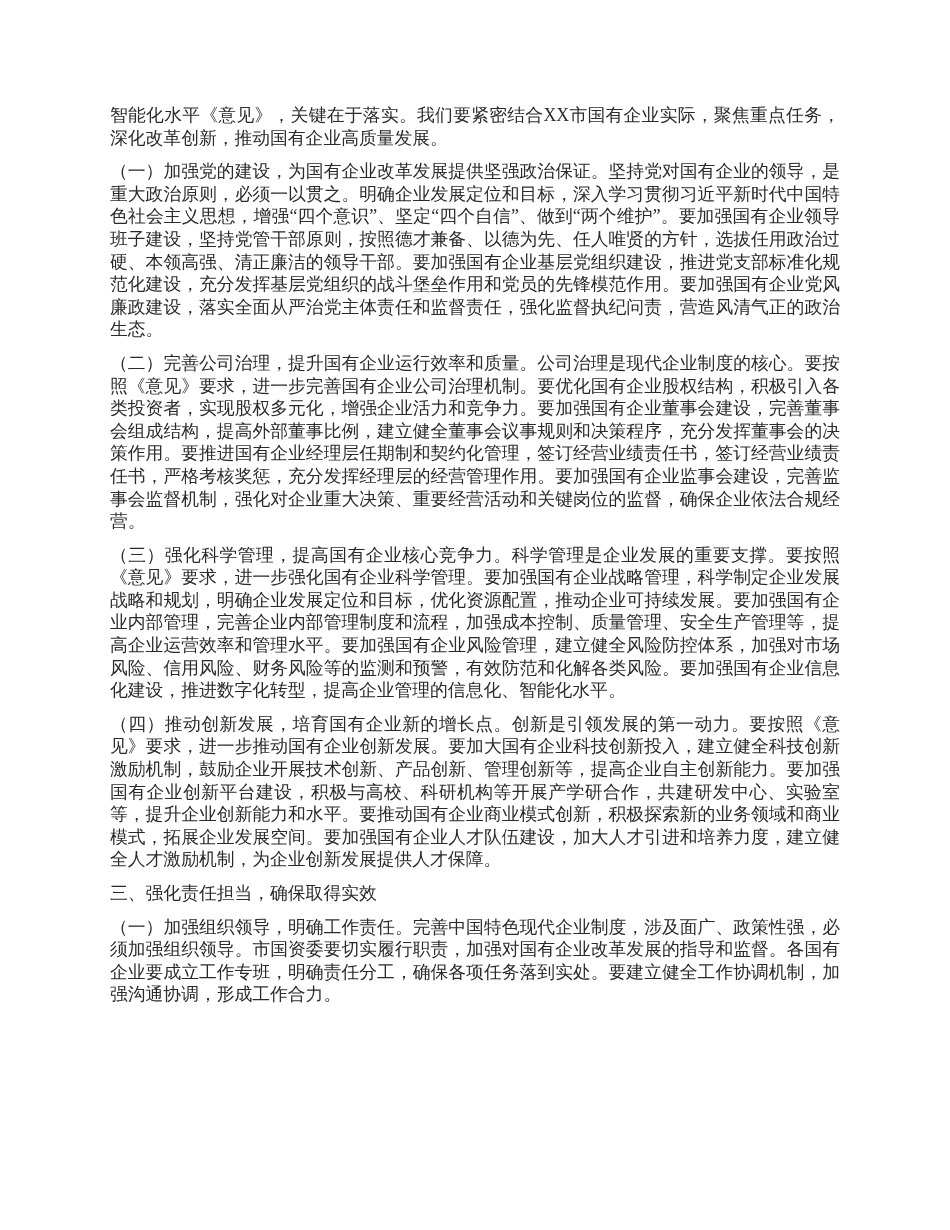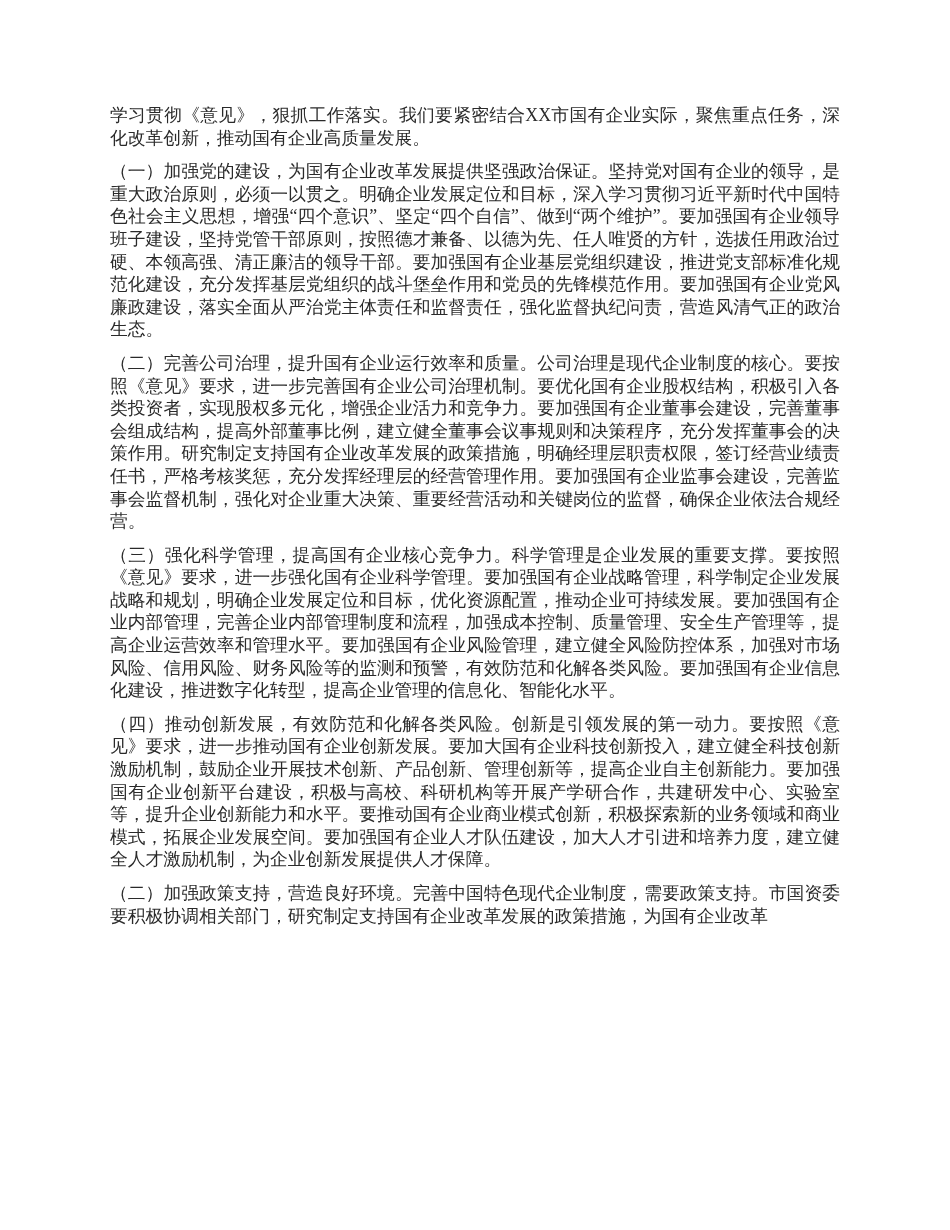--- a/index.html
+++ b/index.html
@@ -30,19 +30,20 @@
     word-break: break-all;
   }
   .heading {
     font-weight: normal; 
   }
 </style>
 </head>
 <body>
 
 <div class="doc-page">
-  <p class="para">学习贯彻《意见》，狠抓工作落实。我们要紧密结合XX市国有企业实际，聚焦重点任务，深化改革创新，推动国有企业高质量发展。</p>
+  <p class="para">智能化水平《意见》，关键在于落实。我们要紧密结合XX市国有企业实际，聚焦重点任务，深化改革创新，推动国有企业高质量发展。</p>
   <p class="para">（一）加强党的建设，为国有企业改革发展提供坚强政治保证。坚持党对国有企业的领导，是重大政治原则，必须一以贯之。明确企业发展定位和目标，深入学习贯彻习近平新时代中国特色社会主义思想，增强“四个意识”、坚定“四个自信”、做到“两个维护”。要加强国有企业领导班子建设，坚持党管干部原则，按照德才兼备、以德为先、任人唯贤的方针，选拔任用政治过硬、本领高强、清正廉洁的领导干部。要加强国有企业基层党组织建设，推进党支部标准化规范化建设，充分发挥基层党组织的战斗堡垒作用和党员的先锋模范作用。要加强国有企业党风廉政建设，落实全面从严治党主体责任和监督责任，强化监督执纪问责，营造风清气正的政治生态。</p>
-  <p class="para">（二）完善公司治理，提升国有企业运行效率和质量。公司治理是现代企业制度的核心。要按照《意见》要求，进一步完善国有企业公司治理机制。要优化国有企业股权结构，积极引入各类投资者，实现股权多元化，增强企业活力和竞争力。要加强国有企业董事会建设，完善董事会组成结构，提高外部董事比例，建立健全董事会议事规则和决策程序，充分发挥董事会的决策作用。研究制定支持国有企业改革发展的政策措施，明确经理层职责权限，签订经营业绩责任书，严格考核奖惩，充分发挥经理层的经营管理作用。要加强国有企业监事会建设，完善监事会监督机制，强化对企业重大决策、重要经营活动和关键岗位的监督，确保企业依法合规经营。</p>
+  <p class="para">（二）完善公司治理，提升国有企业运行效率和质量。公司治理是现代企业制度的核心。要按照《意见》要求，进一步完善国有企业公司治理机制。要优化国有企业股权结构，积极引入各类投资者，实现股权多元化，增强企业活力和竞争力。要加强国有企业董事会建设，完善董事会组成结构，提高外部董事比例，建立健全董事会议事规则和决策程序，充分发挥董事会的决策作用。要推进国有企业经理层任期制和契约化管理，签订经营业绩责任书，签订经营业绩责任书，严格考核奖惩，充分发挥经理层的经营管理作用。要加强国有企业监事会建设，完善监事会监督机制，强化对企业重大决策、重要经营活动和关键岗位的监督，确保企业依法合规经营。</p>
   <p class="para">（三）强化科学管理，提高国有企业核心竞争力。科学管理是企业发展的重要支撑。要按照《意见》要求，进一步强化国有企业科学管理。要加强国有企业战略管理，科学制定企业发展战略和规划，明确企业发展定位和目标，优化资源配置，推动企业可持续发展。要加强国有企业内部管理，完善企业内部管理制度和流程，加强成本控制、质量管理、安全生产管理等，提高企业运营效率和管理水平。要加强国有企业风险管理，建立健全风险防控体系，加强对市场风险、信用风险、财务风险等的监测和预警，有效防范和化解各类风险。要加强国有企业信息化建设，推进数字化转型，提高企业管理的信息化、智能化水平。</p>
-  <p class="para">（四）推动创新发展，有效防范和化解各类风险。创新是引领发展的第一动力。要按照《意见》要求，进一步推动国有企业创新发展。要加大国有企业科技创新投入，建立健全科技创新激励机制，鼓励企业开展技术创新、产品创新、管理创新等，提高企业自主创新能力。要加强国有企业创新平台建设，积极与高校、科研机构等开展产学研合作，共建研发中心、实验室等，提升企业创新能力和水平。要推动国有企业商业模式创新，积极探索新的业务领域和商业模式，拓展企业发展空间。要加强国有企业人才队伍建设，加大人才引进和培养力度，建立健全人才激励机制，为企业创新发展提供人才保障。</p>
-  <p class="para">（二）加强政策支持，营造良好环境。完善中国特色现代企业制度，需要政策支持。市国资委要积极协调相关部门，研究制定支持国有企业改革发展的政策措施，为国有企业改革</p>
+  <p class="para">（四）推动创新发展，培育国有企业新的增长点。创新是引领发展的第一动力。要按照《意见》要求，进一步推动国有企业创新发展。要加大国有企业科技创新投入，建立健全科技创新激励机制，鼓励企业开展技术创新、产品创新、管理创新等，提高企业自主创新能力。要加强国有企业创新平台建设，积极与高校、科研机构等开展产学研合作，共建研发中心、实验室等，提升企业创新能力和水平。要推动国有企业商业模式创新，积极探索新的业务领域和商业模式，拓展企业发展空间。要加强国有企业人才队伍建设，加大人才引进和培养力度，建立健全人才激励机制，为企业创新发展提供人才保障。</p>
+  <p class="para heading">三、强化责任担当，确保取得实效</p>
+  <p class="para">（一）加强组织领导，明确工作责任。完善中国特色现代企业制度，涉及面广、政策性强，必须加强组织领导。市国资委要切实履行职责，加强对国有企业改革发展的指导和监督。各国有企业要成立工作专班，明确责任分工，确保各项任务落到实处。要建立健全工作协调机制，加强沟通协调，形成工作合力。</p>
 </div>
 
 </body></html>

